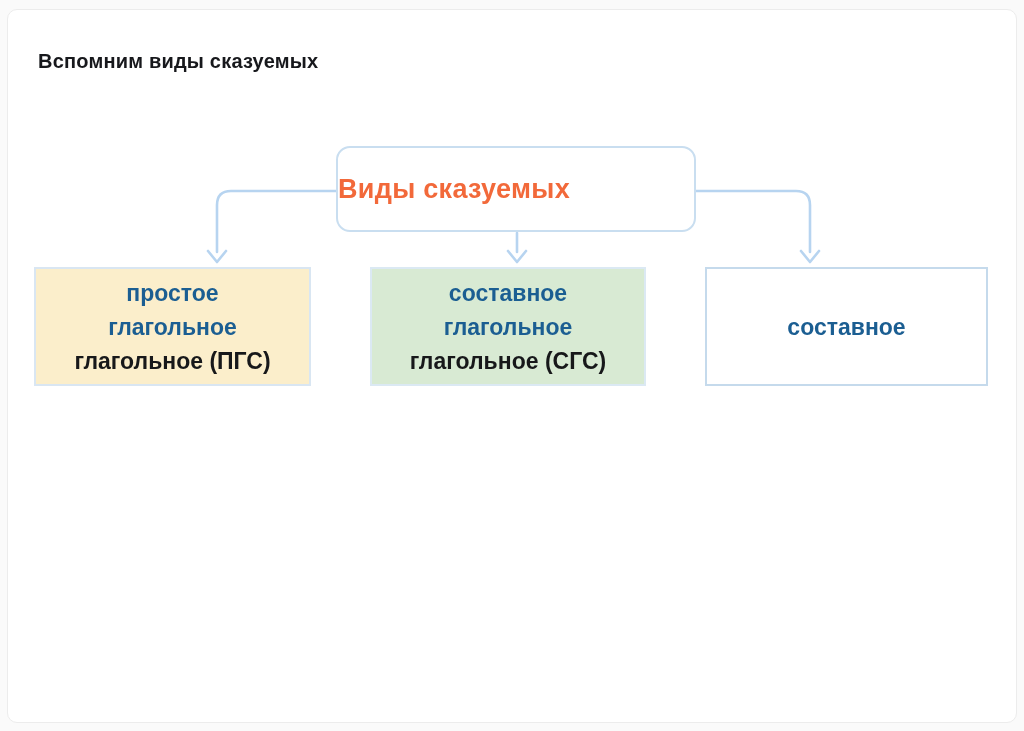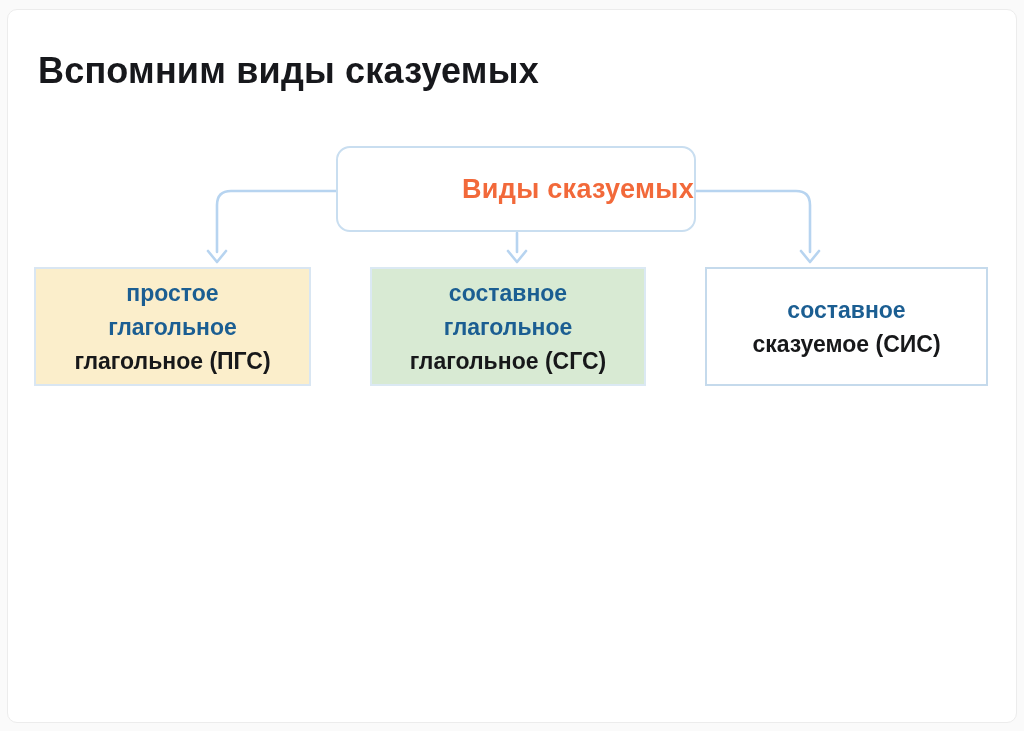--- a/index.html
+++ b/index.html
@@ -14,41 +14,41 @@
   .slide-card {
     position: absolute;
     left: 7px; top: 9px; right: 7px; bottom: 8px;
     background: #ffffff;
     border: 1px solid #ececec;
     border-radius: 10px;
   }
   .slide-title {
     position: absolute;
     left: 38px; top: 50px;
-    font-size: 36px;
+    font-size: 20px;
     font-weight: 700;
     color: #17181c;
     letter-spacing: 0.2px;
   }
   .connectors {
     position: absolute;
     left: 0; top: 0;
     width: 1024px; height: 731px;
     pointer-events: none;
   }
   .root-box {
     position: absolute;
     left: 336px; top: 146px;
     width: 360px; height: 86px;
     background: #ffffff;
     border: 2px solid #c9def0;
     border-radius: 14px;
     display: flex;
     align-items: center;
-    justify-content: flex-end;
+    justify-content: flex-start;
   }
   .root-label {
     font-size: 27px;
     font-weight: 700;
     color: #f2693a;
     letter-spacing: 0.3px;
   }
   .child-box {
     position: absolute;
     top: 267px;
@@ -113,14 +113,13 @@
 </div>
 
 <div class="child-box box-sgs">
   <span class="line line-blue">составное</span>
   <span class="line line-blue">глагольное</span>
   <span class="line line-dark">глагольное (СГС)</span>
 </div>
 
 <div class="child-box box-sis">
   <span class="line line-blue">составное</span>
-  <span class="line line-dark">сказуемое (СИС)</span>
 </div>
 
 </body></html>

